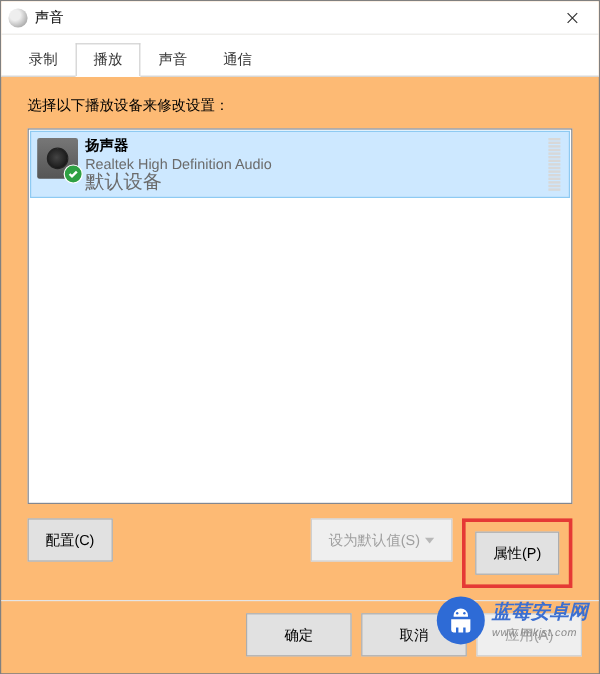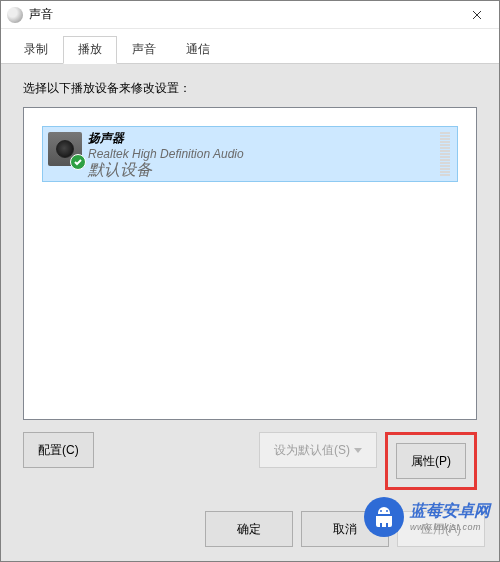--- a/index.html
+++ b/index.html
@@ -1,35 +1,35 @@
 <!DOCTYPE html>
 <html><head>
 <meta charset="utf-8">
 <style>
 * { box-sizing: border-box; margin: 0; padding: 0; font-family: "Microsoft YaHei", "Segoe UI", Tahoma, sans-serif; }
 body { width: 500px; height: 562px; background: #fff; position: relative; overflow: hidden; }
 
-.window { width: 500px; height: 562px; border: 1px solid #808080; background: #e5e5e5; display: flex; flex-direction: column; }
+.window { width: 500px; height: 562px; border: 1px solid #808080; background: #fdba74; display: flex; flex-direction: column; }
 
 .titlebar { height: 28px; display: flex; align-items: center; padding: 0 0 0 6px; background: #fff; border-bottom: 1px solid #e8e8e8; }
 .titlebar .app-icon { width: 16px; height: 16px; border-radius: 50%; background: radial-gradient(circle at 35% 35%, #eee 30%, #888 100%); margin-right: 6px; }
 .titlebar .title { font-size: 12px; color: #000; flex: 1; }
 .titlebar .close { width: 44px; height: 28px; display: flex; align-items: center; justify-content: center; color: #333; }
 .titlebar .close svg { width: 10px; height: 10px; }
 
 .tabs { display: flex; padding: 6px 8px 0 8px; border-bottom: 1px solid #d0d0d0; background: #fff; }
 .tab { padding: 4px 14px 5px 14px; font-size: 12px; color: #333; border: 1px solid transparent; border-bottom: none; position: relative; top: 1px; cursor: pointer; }
 .tab.active { border-color: #d0d0d0; border-bottom: 1px solid #fff; background: #fff; }
 
 .content { flex: 1; padding: 16px 22px 10px 22px; display: flex; flex-direction: column; }
 .instr { font-size: 12px; color: #000; margin-bottom: 10px; }
 
 .device-list { flex: 1; border: 1px solid #828790; background: #fff; overflow: auto; }
 .device-item { display: flex; align-items: flex-start; padding: 4px 6px; gap: 6px; cursor: pointer; }
-.device-item.selected { background: #cde8ff; border: 1px solid #8ecaf2; margin: 18px; padding: 3px 5px; font-style: italic; }
+.device-item.selected { background: #cde8ff; border: 1px solid #8ecaf2; margin: 1px; padding: 3px 5px; }
 .dev-icon { position: relative; width: 34px; height: 34px; margin-top: 2px; }
 .dev-icon .speaker-box { width: 34px; height: 34px; background: linear-gradient(#777,#555); border-radius: 2px; display: flex; align-items: center; justify-content: center; }
 .dev-icon .cone { width: 18px; height: 18px; border-radius: 50%; background: radial-gradient(circle at 45% 45%, #444 0, #222 60%, #000 100%); border: 1px solid #222; }
 .dev-icon .check { position: absolute; bottom: -4px; right: -4px; width: 16px; height: 16px; border-radius: 50%; background: #2ea043; border: 1px solid #fff; display: flex; align-items: center; justify-content: center; }
 .dev-icon .check svg { width: 10px; height: 10px; stroke: #fff; stroke-width: 2; fill: none; }
 .dev-text { flex: 1; }
 .dev-name { font-size: 12px; color: #000; font-weight: 600; line-height: 16px; }
 .dev-driver { font-size: 12px; color: #6b6b6b; line-height: 16px; }
 .dev-status { font-size: 16px; color: #6b6b6b; line-height: 16px; }
 .level-meter { width: 12px; display: flex; flex-direction: column-reverse; gap: 1px; padding-top: 2px; padding-right: 2px; }

